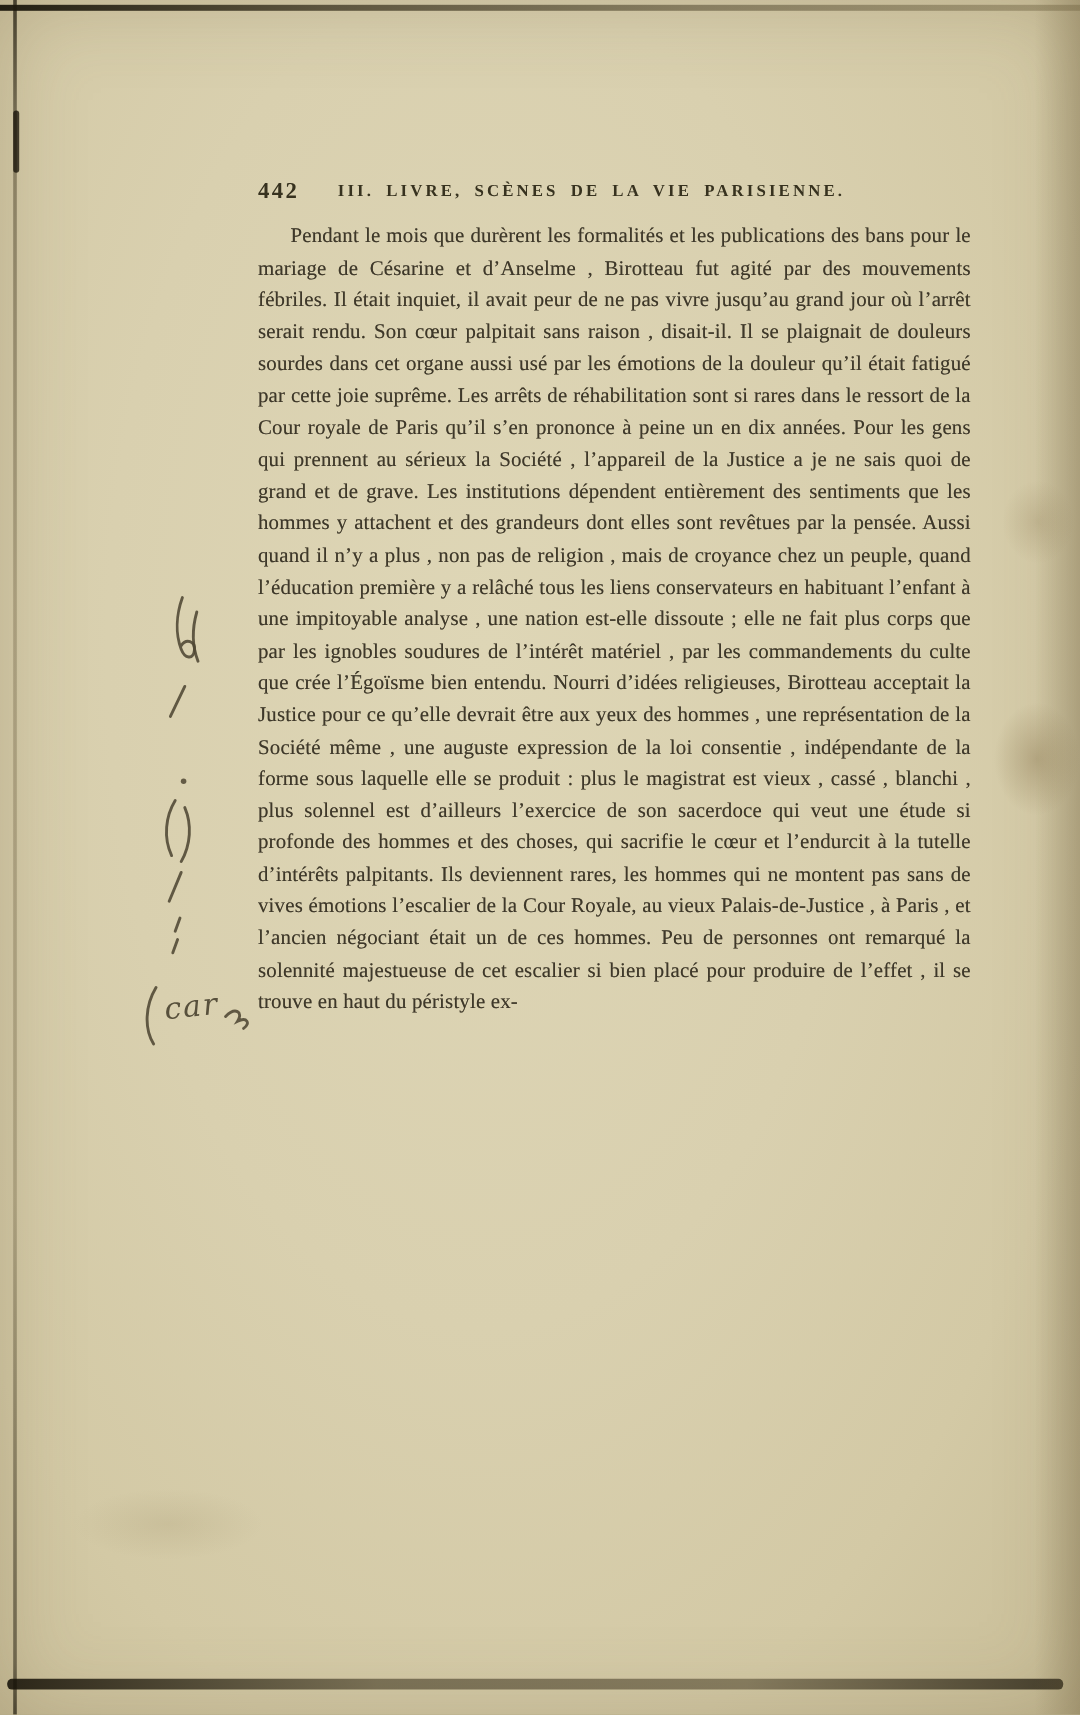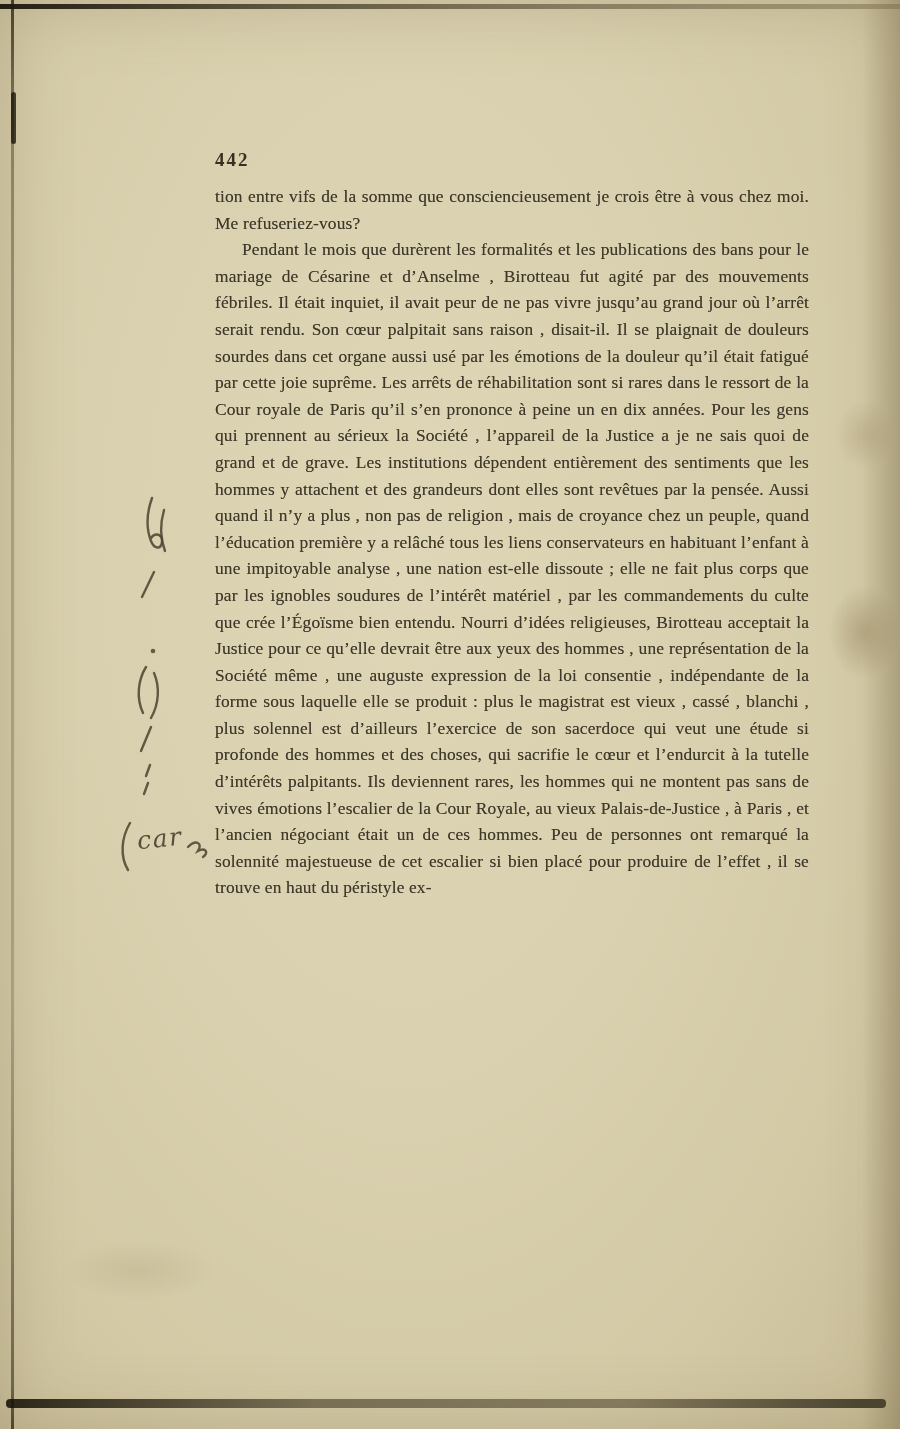--- a/index.html
+++ b/index.html
@@ -119,23 +119,23 @@
   }
 </style>
 </head>
 <body>
 
 <div class="scan">
 
   <div class="page-content">
     <header class="page-header">
       <span class="page-number">442</span>
+      <span class="running-header">III. LIVRE, SCÈNES DE LA VIE PARISIENNE.</span>
     </header>
     <main class="body-text" id="body-text">
-        <p class="para">tion entre vifs de la somme que consciencieusement je crois être à vous chez moi. Me refuseriez-vous?</p>
         <p class="para indent">Pendant le mois que durèrent les formalités et les publications des bans pour le mariage de Césarine et d’Anselme , Birotteau fut agité par des mouvements fébriles. Il était inquiet, il avait peur de ne pas vivre jusqu’au grand jour où l’arrêt serait rendu. Son cœur palpitait sans raison , disait-il. Il se plaignait de douleurs sourdes dans cet organe aussi usé par les émotions de la douleur qu’il était fatigué par cette joie suprême. Les arrêts de réhabilitation sont si rares dans le ressort de la Cour royale de Paris qu’il s’en prononce à peine un en dix années. Pour les gens qui prennent au sérieux la Société , l’appareil de la Justice a je ne sais quoi de grand et de grave. Les institutions dépendent entièrement des sentiments que les hommes y attachent et des grandeurs dont elles sont revêtues par la pensée. Aussi quand il n’y a plus , non pas de religion , mais de croyance chez un peuple, quand l’éducation première y a relâché tous les liens conservateurs en habituant l’enfant à une impitoyable analyse , une nation est-elle dissoute ; elle ne fait plus corps que par les ignobles soudures de l’intérêt matériel , par les commandements du culte que crée l’Égoïsme bien entendu. Nourri d’idées religieuses, Birotteau acceptait la Justice pour ce qu’elle devrait être aux yeux des hommes , une représentation de la Société même , une auguste expression de la loi consentie , indépendante de la forme sous laquelle elle se produit : plus le magistrat est vieux , cassé , blanchi , plus solennel est d’ailleurs l’exercice de son sacerdoce qui veut une étude si profonde des hommes et des choses, qui sacrifie le cœur et l’endurcit à la tutelle d’intérêts palpitants. Ils deviennent rares, les hommes qui ne montent pas sans de vives émotions l’escalier de la Cour Royale, au vieux Palais-de-Justice , à Paris , et l’ancien négociant était un de ces hommes. Peu de personnes ont remarqué la solennité majestueuse de cet escalier si bien placé pour produire de l’effet , il se trouve en haut du péristyle ex-</p>
       </main>
   </div>
 
   <svg class="marginalia" viewBox="0 0 900 1429" xmlns="http://www.w3.org/2000/svg" aria-hidden="true">
 
     <path d="M152 498 C147 512 146 528 151 541 C154 549 161 550 162 542 C163 534 155 532 151 538"></path>
     <path d="M164 510 C160 524 160 538 165 551"></path>
     <path d="M142 597 L154 572"></path>
 

